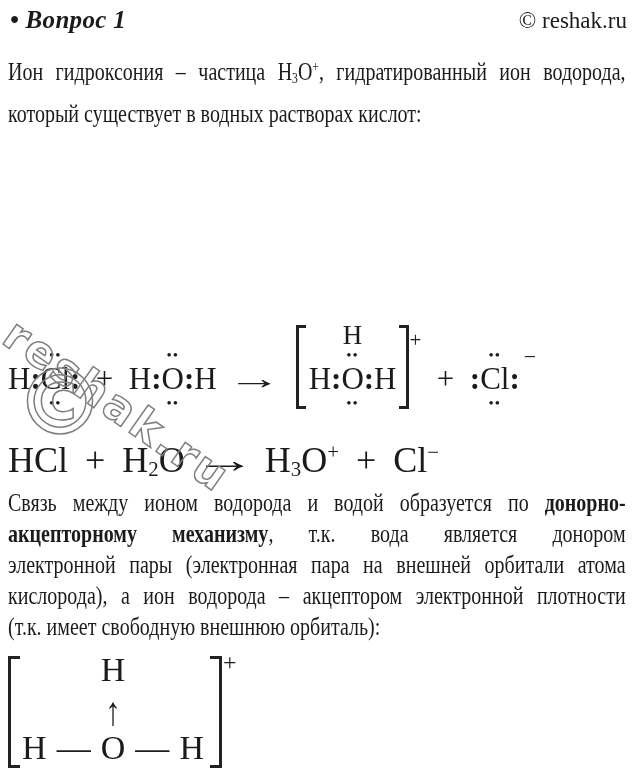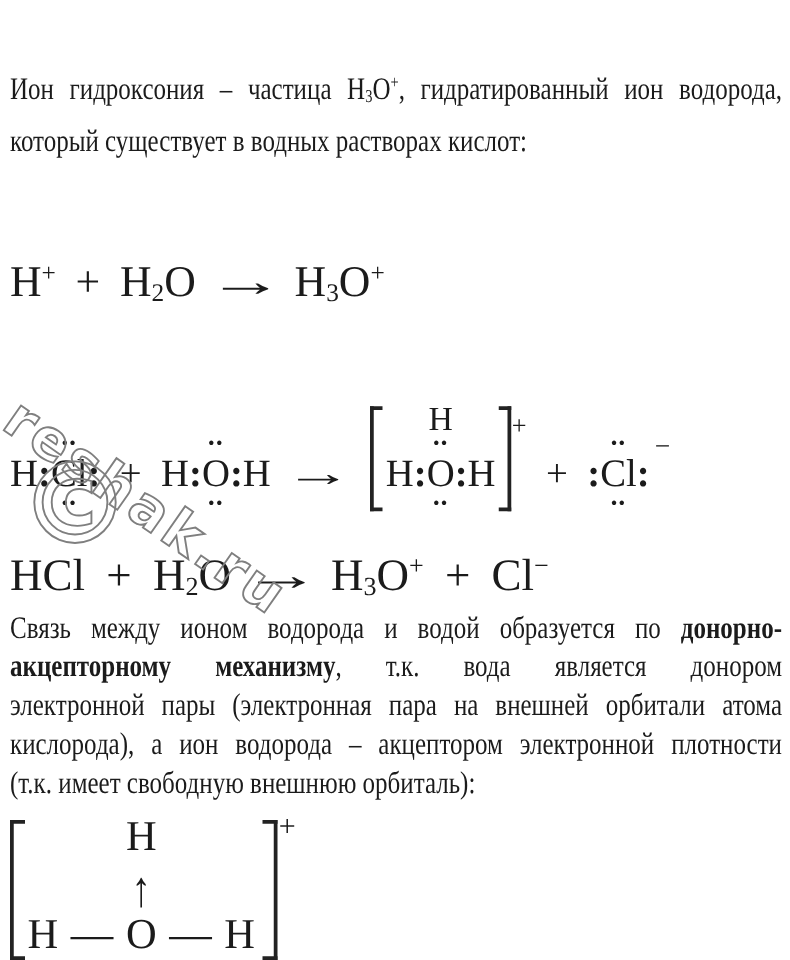--- a/index.html
+++ b/index.html
@@ -76,27 +76,30 @@
   .wm text { fill:none; stroke:#7f7f7f; stroke-width:1.5;
              font-family:"DejaVu Sans", sans-serif; font-weight:bold; }
   .wm .wm-c { font-size:90px; text-anchor:middle; }
   .wm .wm-t { font-size:44px; letter-spacing:3px; }
 </style>
 </head>
 <body>
 
 <div class="page">
 
+  <div class="hdr">
+    <span class="q">• Вопрос 1</span>
+    <span class="cr">© reshak.ru</span>
+  </div>
 
   <div class="para intro">
       <div class="jline"><span>Ион гидроксония – частица H</span><sub>3</sub><span>O</span><sup>+</sup><span>, гидратированный ион водорода,</span></div>
       <div class="lline"><span>который существует в водных растворах кислот:</span></div>
     </div>
 
-  <div class="equation" id="eq2"><span>H</span><sup>+</sup><span> + H</span><sub>2</sub><span>O</span><span class="arr">→</span><span>H</span><sub>3</sub><span>O</span><sup>+</sup></div>
   <div class="equation" id="eq3"><span class="lw">H</span><span class="lw colon">:</span><span class="lw">Cl<span class="t">••</span><span class="b">••</span></span><span class="lw colon">:</span><span class="lw">  +  </span><span class="lw">H</span><span class="lw colon">:</span><span class="lw">O<span class="t">••</span><span class="b">••</span></span><span class="lw colon">:</span><span class="lw">H</span><span class="arr">→</span><span class="brk brk-l"></span><span class="lw">H</span><span class="lw colon">:</span><span class="lw">O<span class="t">••</span><span class="b">••</span><span class="t2">H</span></span><span class="lw colon">:</span><span class="lw">H</span><span class="brk brk-r"></span><span class="brk-sup">+</span><span class="lw">  +  </span><span class="lw colon">:</span><span class="lw">Cl<span class="t">••</span><span class="b">••</span></span><span class="lw colon">:</span><span class="ion-sup">−</span></div>
   <div class="equation" id="eq4"><span>HCl + H</span><sub>2</sub><span>O</span><span class="arr">→</span><span>H</span><sub>3</sub><span>O</span><sup>+</sup><span> + Cl</span><sup>−</sup></div>
 
   <div class="para para2">
       <div class="jline"><span>Связь между ионом водорода и водой образуется по </span><b>донорно-</b></div>
       <div class="jline"><b>акцепторному механизму</b><span>, т.к. вода является донором</span></div>
       <div class="jline"><span>электронной пары (электронная пара на внешней орбитали атома</span></div>
       <div class="jline"><span>кислорода), а ион водорода – акцептором электронной плотности</span></div>
       <div class="lline"><span>(т.к. имеет свободную внешнюю орбиталь):</span></div>
     </div>

